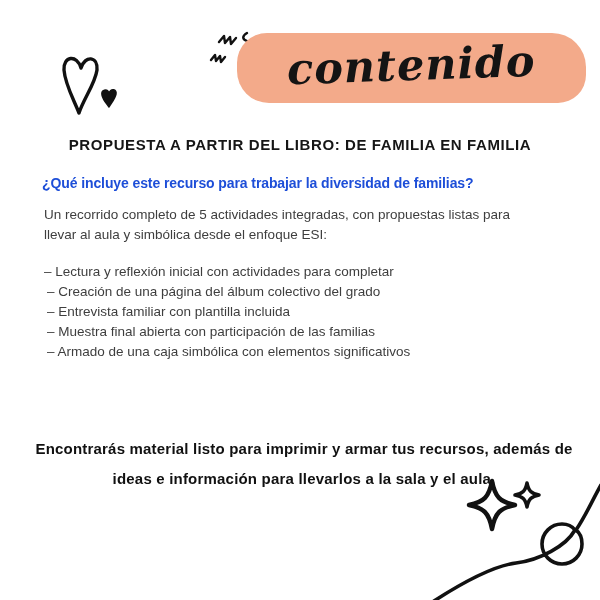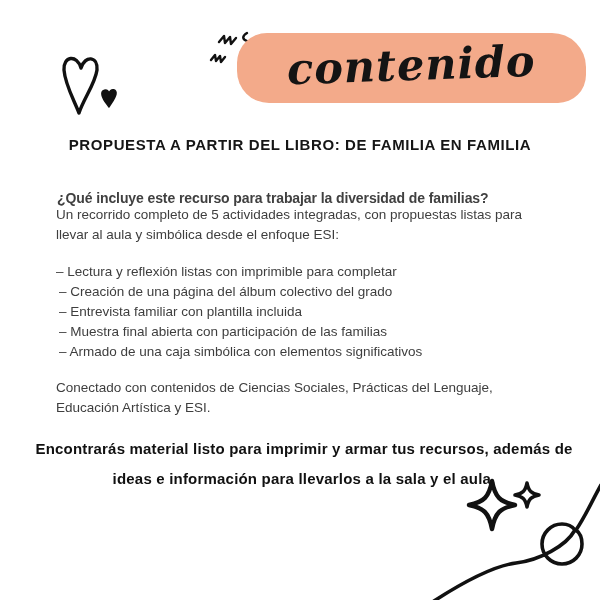--- a/index.html
+++ b/index.html
@@ -41,29 +41,29 @@
     font-size: 15px;
     font-weight: 700;
     letter-spacing: 0.6px;
     color: #161616;
     white-space: nowrap;
   }
 
   .question {
     position: absolute;
     left: 42px; top: 175px;
-    margin: 15px;
+    margin: 0;
     font-size: 14px;
     font-weight: 700;
     letter-spacing: -0.1px;
-    color: #404040;
+    color: #1d4ed8;
     white-space: nowrap;
   }
 
-  .bodyblock { position: absolute; left: 56px; font-size: 13.5px; line-height: 20px; color: #3e3e3e; }
+  .bodyblock { position: absolute; left: 44px; font-size: 13.5px; line-height: 20px; color: #3e3e3e; }
   .bodyblock .line { white-space: nowrap; }
   .intro { top: 205px; }
   .activities { top: 262px; }
   .activities .list-item { white-space: nowrap; padding-left: 3px; }
   .activities .list-item:first-child { padding-left: 0; }
   .connection { top: 378px; }
 
   .footer {
     position: absolute;
     left: 4px; top: 440px; width: 600px;
@@ -103,31 +103,27 @@
   <h1 class="heading">PROPUESTA A PARTIR DEL LIBRO: DE FAMILIA EN FAMILIA</h1>
 
   <p class="question">¿Qué incluye este recurso para trabajar la diversidad de familias?</p>
 
   <div class="bodyblock intro">
     <div class="line">Un recorrido completo de 5 actividades integradas, con propuestas listas para</div>
     <div class="line">llevar al aula y simbólica desde el enfoque ESI:</div>
   </div>
 
   <div class="bodyblock activities">
-    <div class="list-item">– Lectura y reflexión listas con imprimible para completar</div>
+    <div class="list-item">– Lectura y reflexión inicial con actividades para completar</div>
     <div class="list-item">– Creación de una página del álbum colectivo del grado</div>
     <div class="list-item">– Entrevista familiar con plantilla incluida</div>
     <div class="list-item">– Muestra final abierta con participación de las familias</div>
     <div class="list-item">– Armado de una caja simbólica con elementos significativos</div>
   </div>
 
-  <div class="bodyblock connection">
-    <div class="line">Conectado con contenidos de Ciencias Sociales, Prácticas del Lenguaje,</div>
-    <div class="line">Educación Artística y ESI.</div>
-  </div>
 
   <div class="footer">
     <div class="footer-line">Encontrarás material listo para imprimir y armar tus recursos, además de</div>
     <div class="footer-line second">ideas e información para llevarlos a la sala y el aula.</div>
   </div>
 
   <svg class="doodle" style="left:420px; top:478px;" width="180" height="125" viewBox="420 478 180 125">
     <path d="M 601 485
              C 592 501, 585 517, 576 530
              C 580 533, 582 538, 582 544

